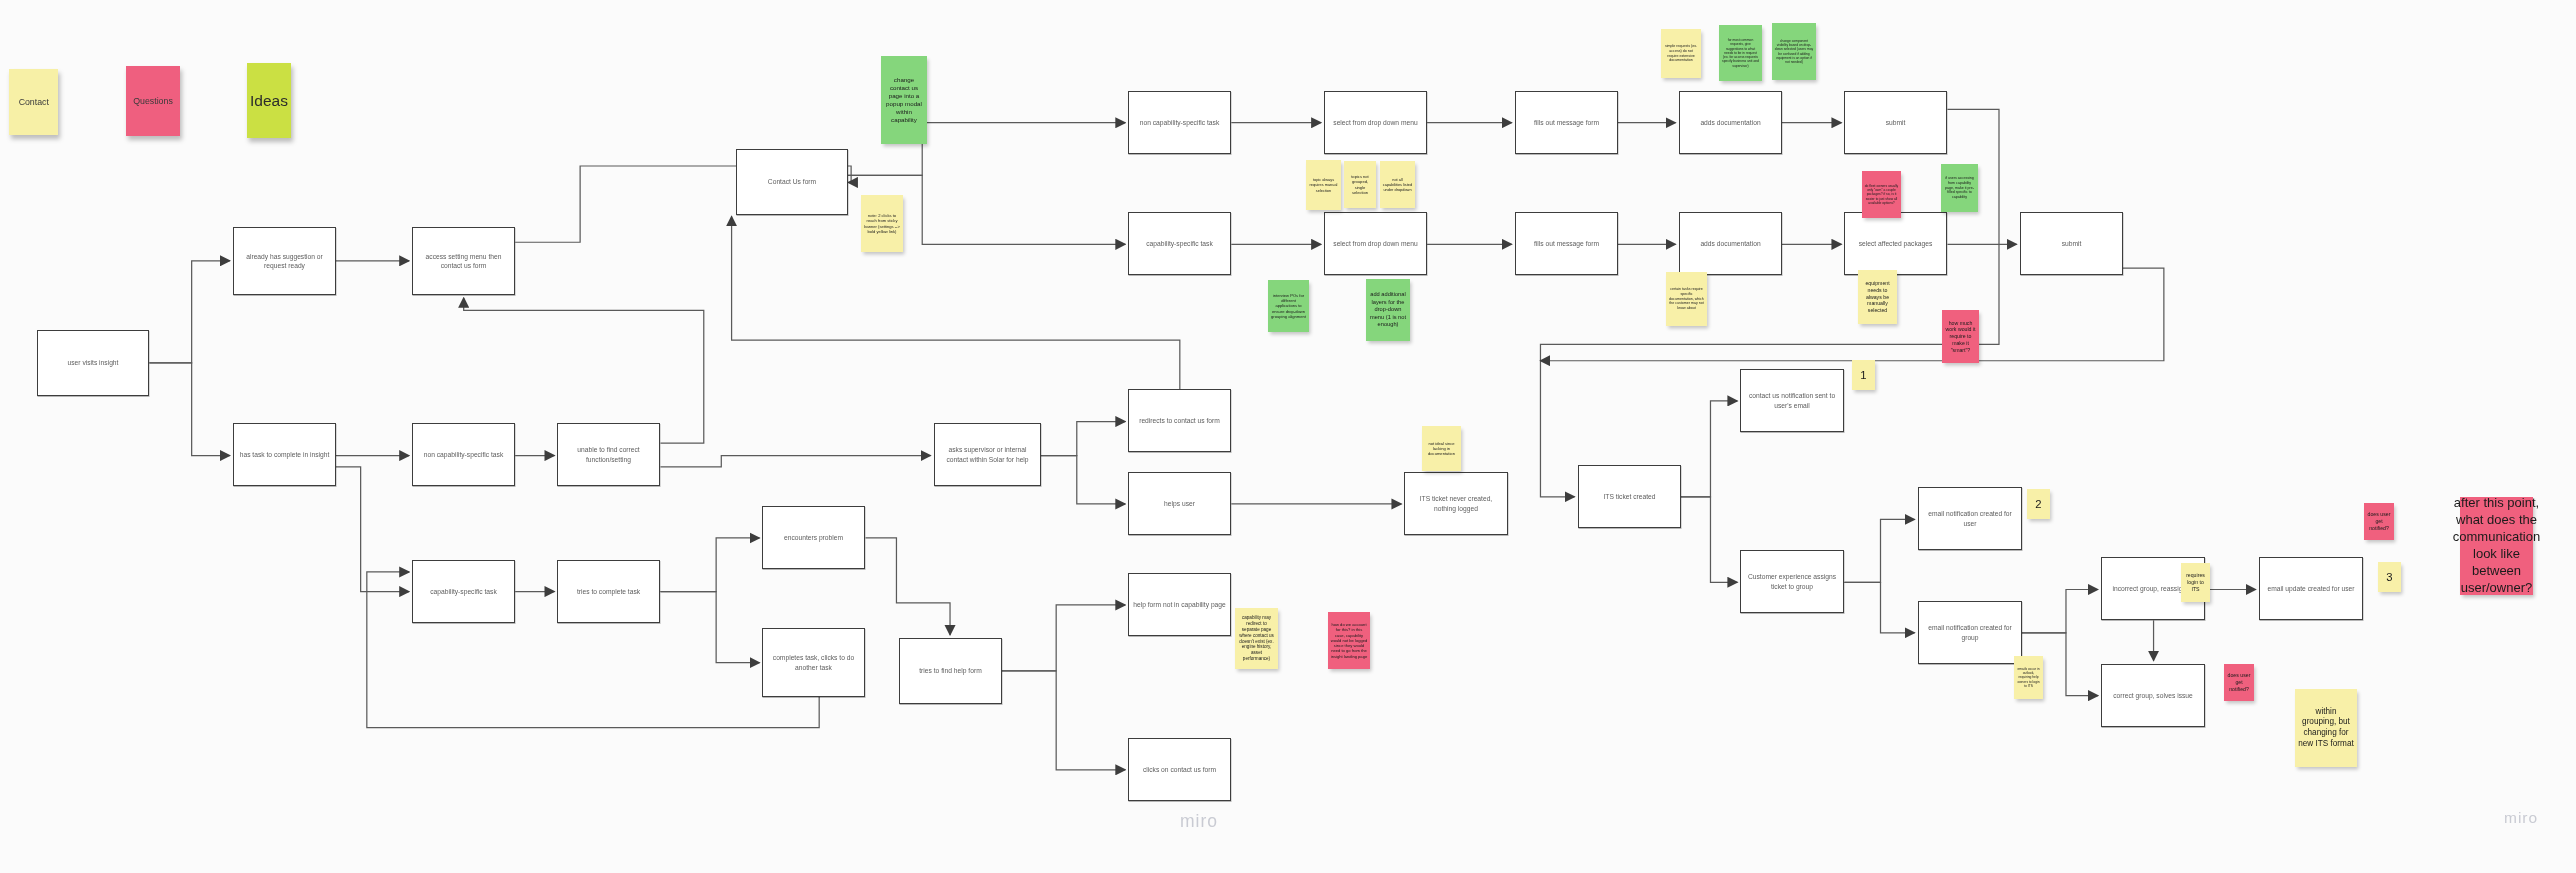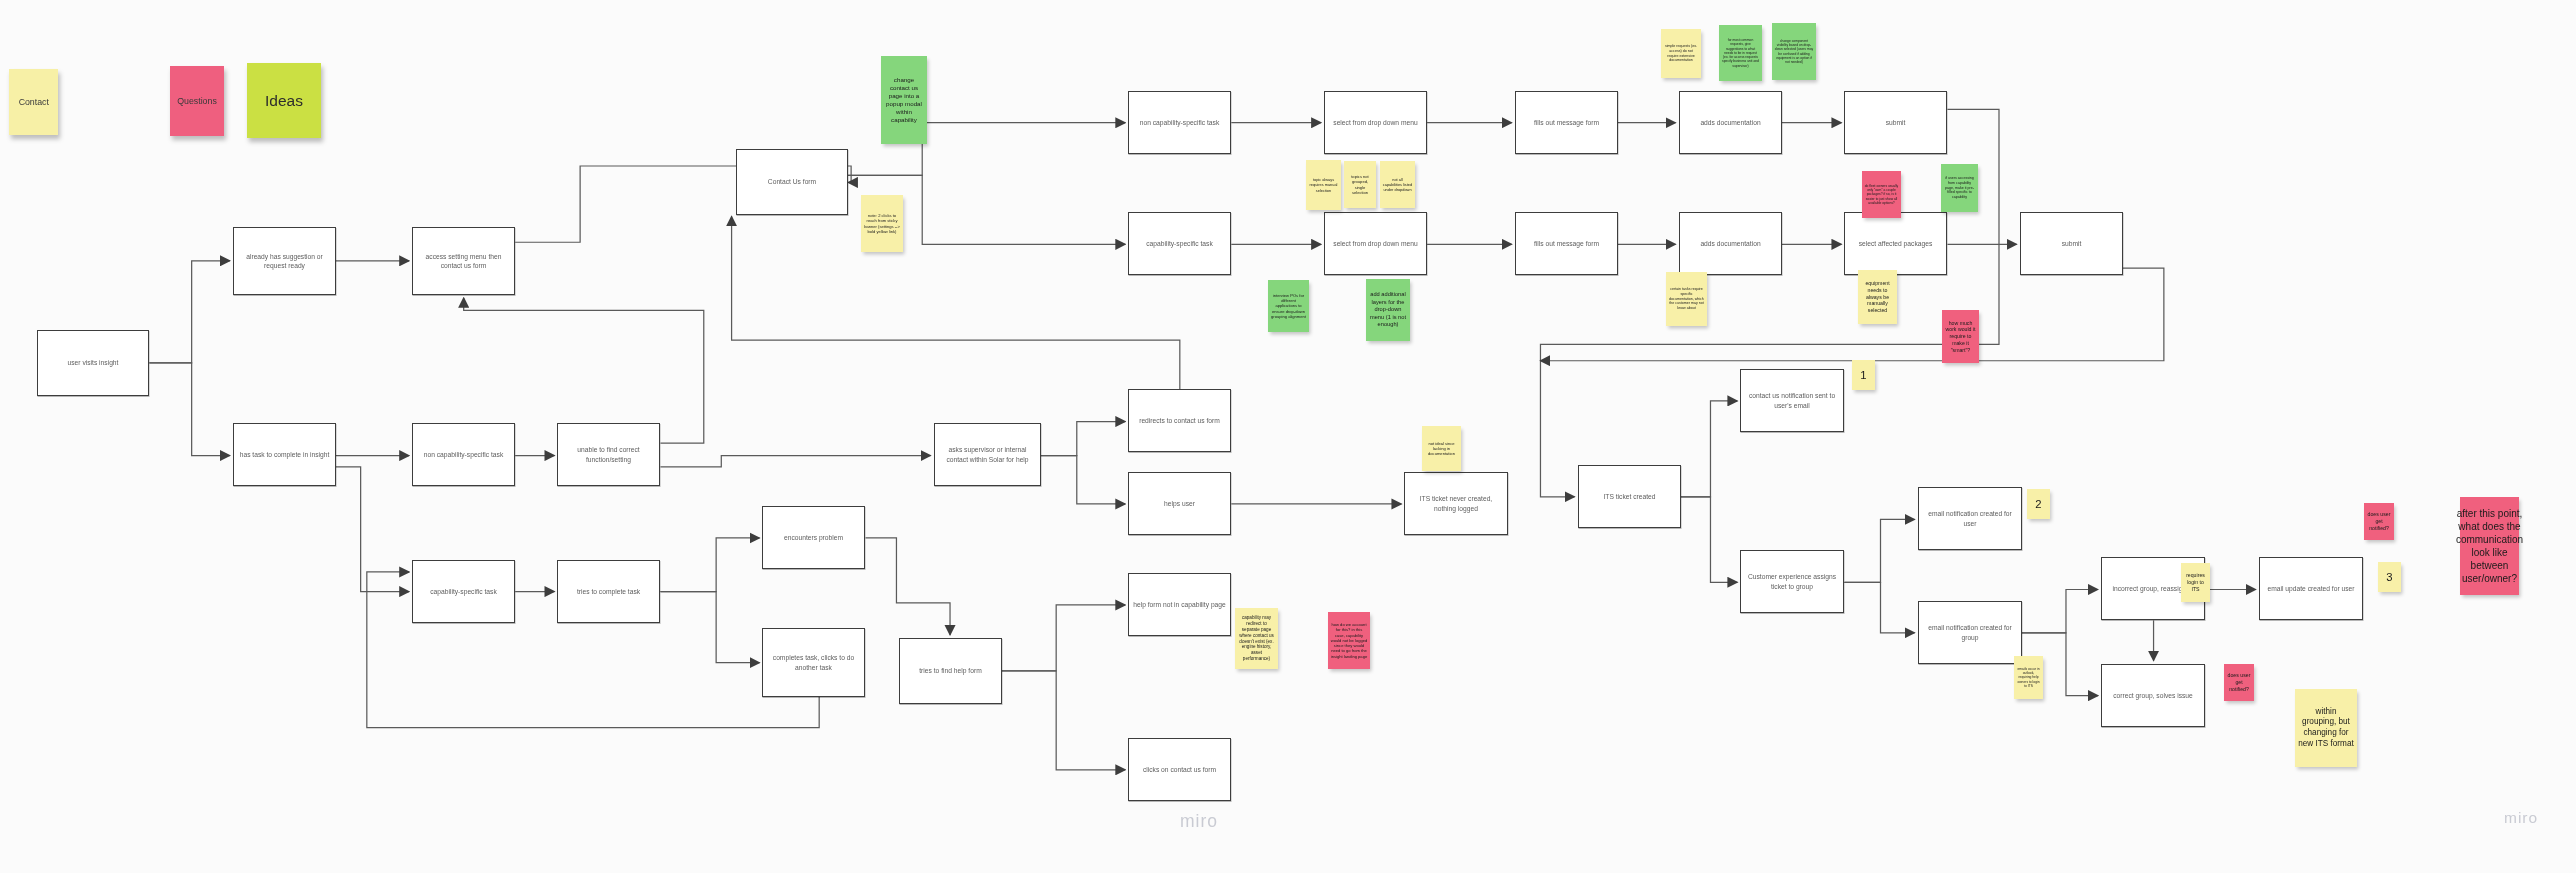--- a/index.html
+++ b/index.html
@@ -12,21 +12,21 @@
         box-shadow:0.5px 1px 0 rgba(0,0,0,.28);}
   .sticky{position:absolute;box-sizing:border-box;display:flex;align-items:center;
           justify-content:center;text-align:center;color:#1b1b1b;line-height:1.3;
           padding:2.1px 2.6px;box-shadow:1.5px 2.6px 3.6px rgba(0,0,0,.22);}
   .sticky.y{background:#f8f0a8;}
   .sticky.g{background:#85d67c;}
   .sticky.p{background:#f0607e;}
   .legend{position:absolute;box-sizing:border-box;display:flex;align-items:center;
           justify-content:center;text-align:center;box-shadow:2.1px 3.6px 4.6px rgba(0,0,0,.25);}
   .legend.lg-y{background:#f7f0a6;color:#3a3a3a;}
-  .legend.lg-p{background:#ef5f7f;color:#3a3a3a;margin-left:44px;}
+  .legend.lg-p{background:#ef5f7f;color:#3a3a3a;}
   .legend.lg-g{background:#cbe043;color:#2c2c2c;}
   .miro{position:absolute;color:#c9cbd3;font-size:17.5px;letter-spacing:1px;}
 </style>
 </head>
 <body>
 
 <div id="board">
 
   <svg id="wires" viewBox="0 0 5064 1696">
     <defs>
@@ -96,21 +96,21 @@
       <path d="M3924,1228 L4010,1228 L4010,1350 L4072,1350"></path>
 
       <path d="M4280,1144 L4378,1144"></path>
       <path d="M4180,1204 L4180,1282"></path>
     </g>
   </svg>
 
   <div id="legend-layer">
       <div class="legend lg-y" style="left: 9.3px; top: 69px; width: 49px; height: 66px; font-size: 8.8px;">Contact</div>
       <div class="legend lg-p" style="left: 126px; top: 66px; width: 54px; height: 70px; font-size: 8.8px;">Questions</div>
-      <div class="legend lg-g" style="left: 247px; top: 63px; width: 74px; height: 75px; font-size: 15.5px;">Ideas</div>
+      <div class="legend lg-g" style="left: 247px; top: 63px; width: 44px; height: 75px; font-size: 15.5px;">Ideas</div>
     </div>
   <div id="nodes-layer">
       <div class="node" style="left: 37px; top: 330px; width: 112px; height: 66px;">user visits insight</div>
       <div class="node" style="left: 233px; top: 227px; width: 103px; height: 68px;">already has suggestion or request ready</div>
       <div class="node" style="left: 412px; top: 227px; width: 103px; height: 68px;">access setting menu then contact us form</div>
       <div class="node" style="left: 233px; top: 423px; width: 103px; height: 63px;">has task to complete in insight</div>
       <div class="node" style="left: 412px; top: 423px; width: 103px; height: 63px;">non capability-specific task</div>
       <div class="node" style="left: 557px; top: 423px; width: 103px; height: 63px;">unable to find correct function/setting</div>
       <div class="node" style="left: 412px; top: 560px; width: 103px; height: 63px;">capability-specific task</div>
       <div class="node" style="left: 557px; top: 560px; width: 103px; height: 63px;">tries to complete task</div>
@@ -163,21 +163,21 @@
       <div class="sticky y" style="left: 1422px; top: 426px; width: 39px; height: 45px; font-size: 4.1px;">not ideal since lacking in documentation</div>
       <div class="sticky y" style="left: 1235px; top: 608px; width: 43px; height: 61px; font-size: 4.6px;">capability may redirect to separate page where contact us doesn't exist (ex. engine history, asset performance)</div>
       <div class="sticky p" style="left: 1328px; top: 612px; width: 42px; height: 57px; font-size: 4.1px;">how do we account for this? in this case, capability would not be logged since they would need to go from the insight landing page</div>
       <div class="sticky y" style="left: 1852px; top: 360px; width: 23px; height: 30px; font-size: 11.3px;">1</div>
       <div class="sticky y" style="left: 2027px; top: 489px; width: 23px; height: 30px; font-size: 11.3px;">2</div>
       <div class="sticky y" style="left: 2378px; top: 562px; width: 23px; height: 30px; font-size: 11.3px;">3</div>
       <div class="sticky y" style="left: 2014px; top: 656px; width: 29px; height: 43px; font-size: 3.3px;">emails occur in outlook, requiring help owners to login to ITS</div>
       <div class="sticky y" style="left: 2181px; top: 563px; width: 29px; height: 39px; font-size: 5.2px;">requires login to ITS</div>
       <div class="sticky p" style="left: 2364px; top: 503px; width: 30px; height: 37px; font-size: 5.2px;">does user get notified?</div>
       <div class="sticky p" style="left: 2224px; top: 664px; width: 30px; height: 37px; font-size: 5.2px;">does user get notified?</div>
-      <div class="sticky p" style="left: 2460px; top: 497px; width: 59px; height: 98px; font-size: 10px;">after this point, what does the communication look like between user/owner?</div>
+      <div class="sticky p" style="left: 2460px; top: 497px; width: 73px; height: 98px; font-size: 13px;">after this point, what does the communication look like between user/owner?</div>
       <div class="sticky y" style="left: 2295px; top: 689px; width: 62px; height: 78px; font-size: 8.2px;">within grouping, but changing for new ITS format</div>
     </div>
   <div id="marks-layer">
       <div class="miro" style="left: 1180px; top: 811px; font-size: 17.5px;">miro</div>
       <div class="miro" style="left: 2504px; top: 809px; font-size: 15.5px;">miro</div>
     </div>
 </div>
 
 
 </body></html>

